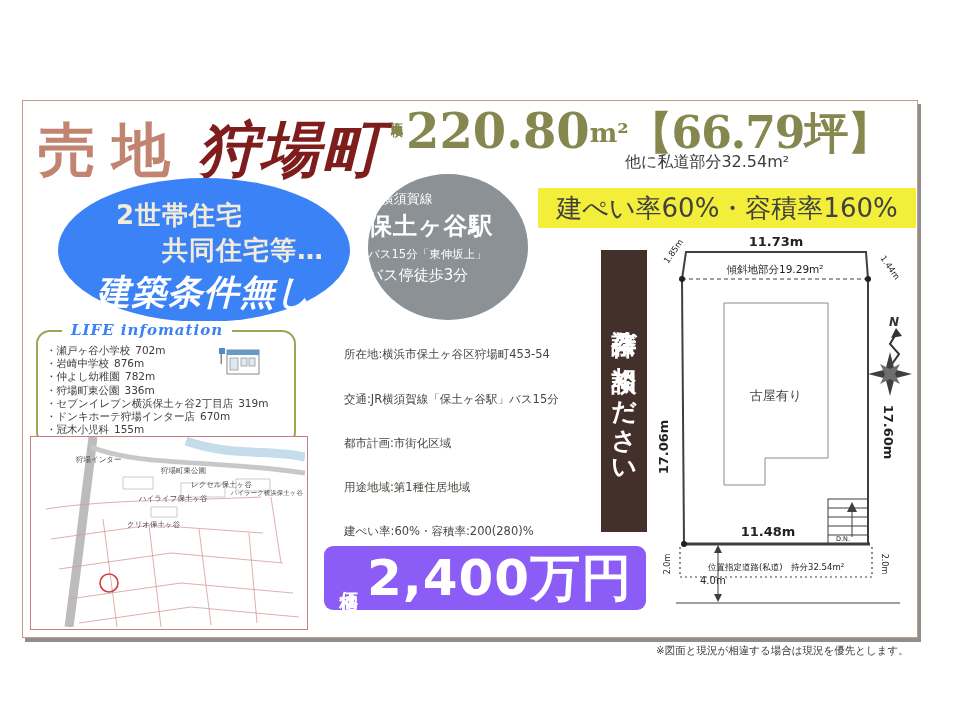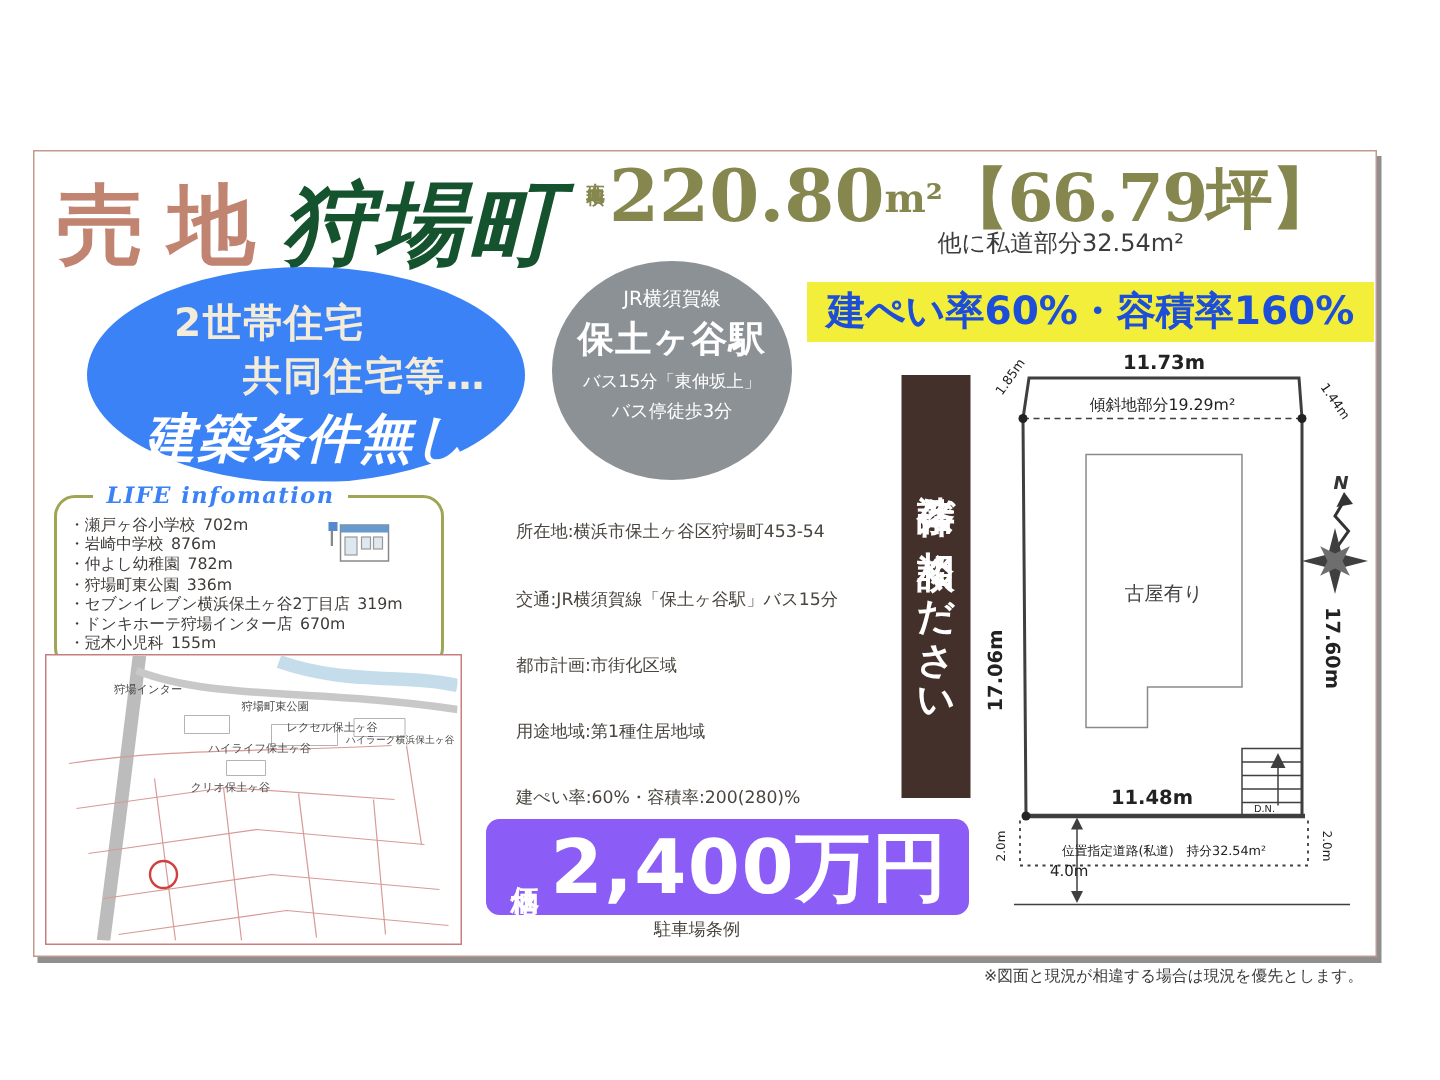--- a/index.html
+++ b/index.html
@@ -5,48 +5,48 @@
   html,body{margin:0;padding:0;}
   body{width:960px;height:720px;background:#ffffff;position:relative;overflow:hidden;
        font-family:"DejaVu Sans","Liberation Sans",sans-serif;color:#333;}
   .abs{position:absolute;}
   
   .frame{left:22px;top:100px;width:894px;height:536px;border:1px solid #c49a8d;
          box-shadow:3px 4px 0 0 #8f8f8f;background:#fff;}
   
   .title{left:38px;top:110px;white-space:nowrap;}
   .sale{font-size:58px;font-weight:bold;color:#c08471;letter-spacing:16px;}
-  .town{font-size:60px;font-weight:bold;font-style:italic;color:#14532d;
-        font-family:"DejaVu Serif","Liberation Serif",serif;margin-left:2px;letter-spacing:2px;}
+  .town{font-size:60px;font-weight:bold;font-style:italic;color:#7f1d1d;
+        font-family:"DejaVu Serif","Liberation Serif",serif;margin-left:12px;letter-spacing:2px;}
   
   .area-label{left:388px;top:112px;writing-mode:vertical-rl;text-orientation:upright;
               font-size:12px;font-weight:bold;color:#85874e;letter-spacing:1px;}
   .area-big{left:406px;top:103px;color:#85874e;font-family:"DejaVu Serif","Liberation Serif",serif;
             font-weight:bold;white-space:nowrap;text-align:center;}
   .area-num{font-size:48px;}
   .area-unit{font-size:26px;vertical-align:6px;}
   .area-tsubo{font-size:44px;letter-spacing:-1px;}
   .area-note{left:625px;top:152px;font-size:16px;color:#3c3c3c;}
   
   .oval{left:58px;top:178px;width:292px;height:144px;background:#3b82f6;border-radius:50%;
         color:#f3ecd9;}
   .oval-l1{margin:20px 0 0 58px;font-size:26px;font-weight:bold;letter-spacing:1px;}
   .oval-l2{margin:0 0 0 104px;font-size:26px;font-weight:bold;letter-spacing:1px;}
   .oval-l3{text-align:center;color:#fff;font-size:35px;font-weight:bold;font-style:italic;
            font-family:"DejaVu Serif","Liberation Serif",serif;margin-top:1px;letter-spacing:1px;}
   
   .circle{left:368px;top:174px;width:160px;height:146px;background:#8b9195;border-radius:50%;
-          color:#fff;text-align:center;}
+          color:#fff;text-align:left;}
   .circle .rail{font-size:13px;margin-top:16px;}
   .circle .st{font-size:24px;font-weight:bold;margin-top:2px;letter-spacing:1px;}
   .circle .bus{font-size:11.5px;margin-top:5px;}
-  .circle .walk{font-size:12px;margin-top:4px;}
+  .circle .walk{font-size:15px;margin-top:4px;}
   
   .ratio{left:538px;top:188px;width:378px;height:40px;background:#f2ee39;text-align:center;
-         line-height:40px;font-size:26px;font-weight:bold;color:#1d4ed8;white-space:nowrap;}
+         line-height:40px;font-size:26px;font-weight:normal;color:#404040;white-space:nowrap;}
   
   .life{left:36px;top:330px;width:256px;height:112px;border:2px solid #a0a455;border-radius:14px;}
   .life-title{left:62px;top:321px;background:#fff;padding:0 9px;color:#3b82f6;font-style:italic;
               font-weight:bold;font-size:15px;font-family:"DejaVu Serif","Liberation Serif",serif;
               letter-spacing:1px;}
   .life-list{left:46px;top:344px;width:200px;font-size:10.5px;color:#3f3b38;line-height:13.2px;
              white-space:nowrap;}
   .life-list .d{margin-left:5px;}
   .store-icon{left:218px;top:346px;}
   
@@ -121,21 +121,20 @@
   <rect x="31" y="12" width="6" height="8" fill="#dde8f0" stroke="#999" stroke-width="0.8"></rect>
 </svg>
 
 <div class="abs details">
   <div>所在地:横浜市保土ヶ谷区狩場町453-54</div>
   <div>交通:JR横須賀線「保土ヶ谷駅」バス15分</div>
   <div>都市計画:市街化区域</div>
   <div>用途地域:第1種住居地域</div>
   <div>建ぺい率:60%・容積率:200(280)%</div>
   <div>他の法令上の制限:宅地造成工事区域</div>
-  <div>　　　　　　　　駐車場条例</div>
   
   
   
   
   
   
   
   
   
   

